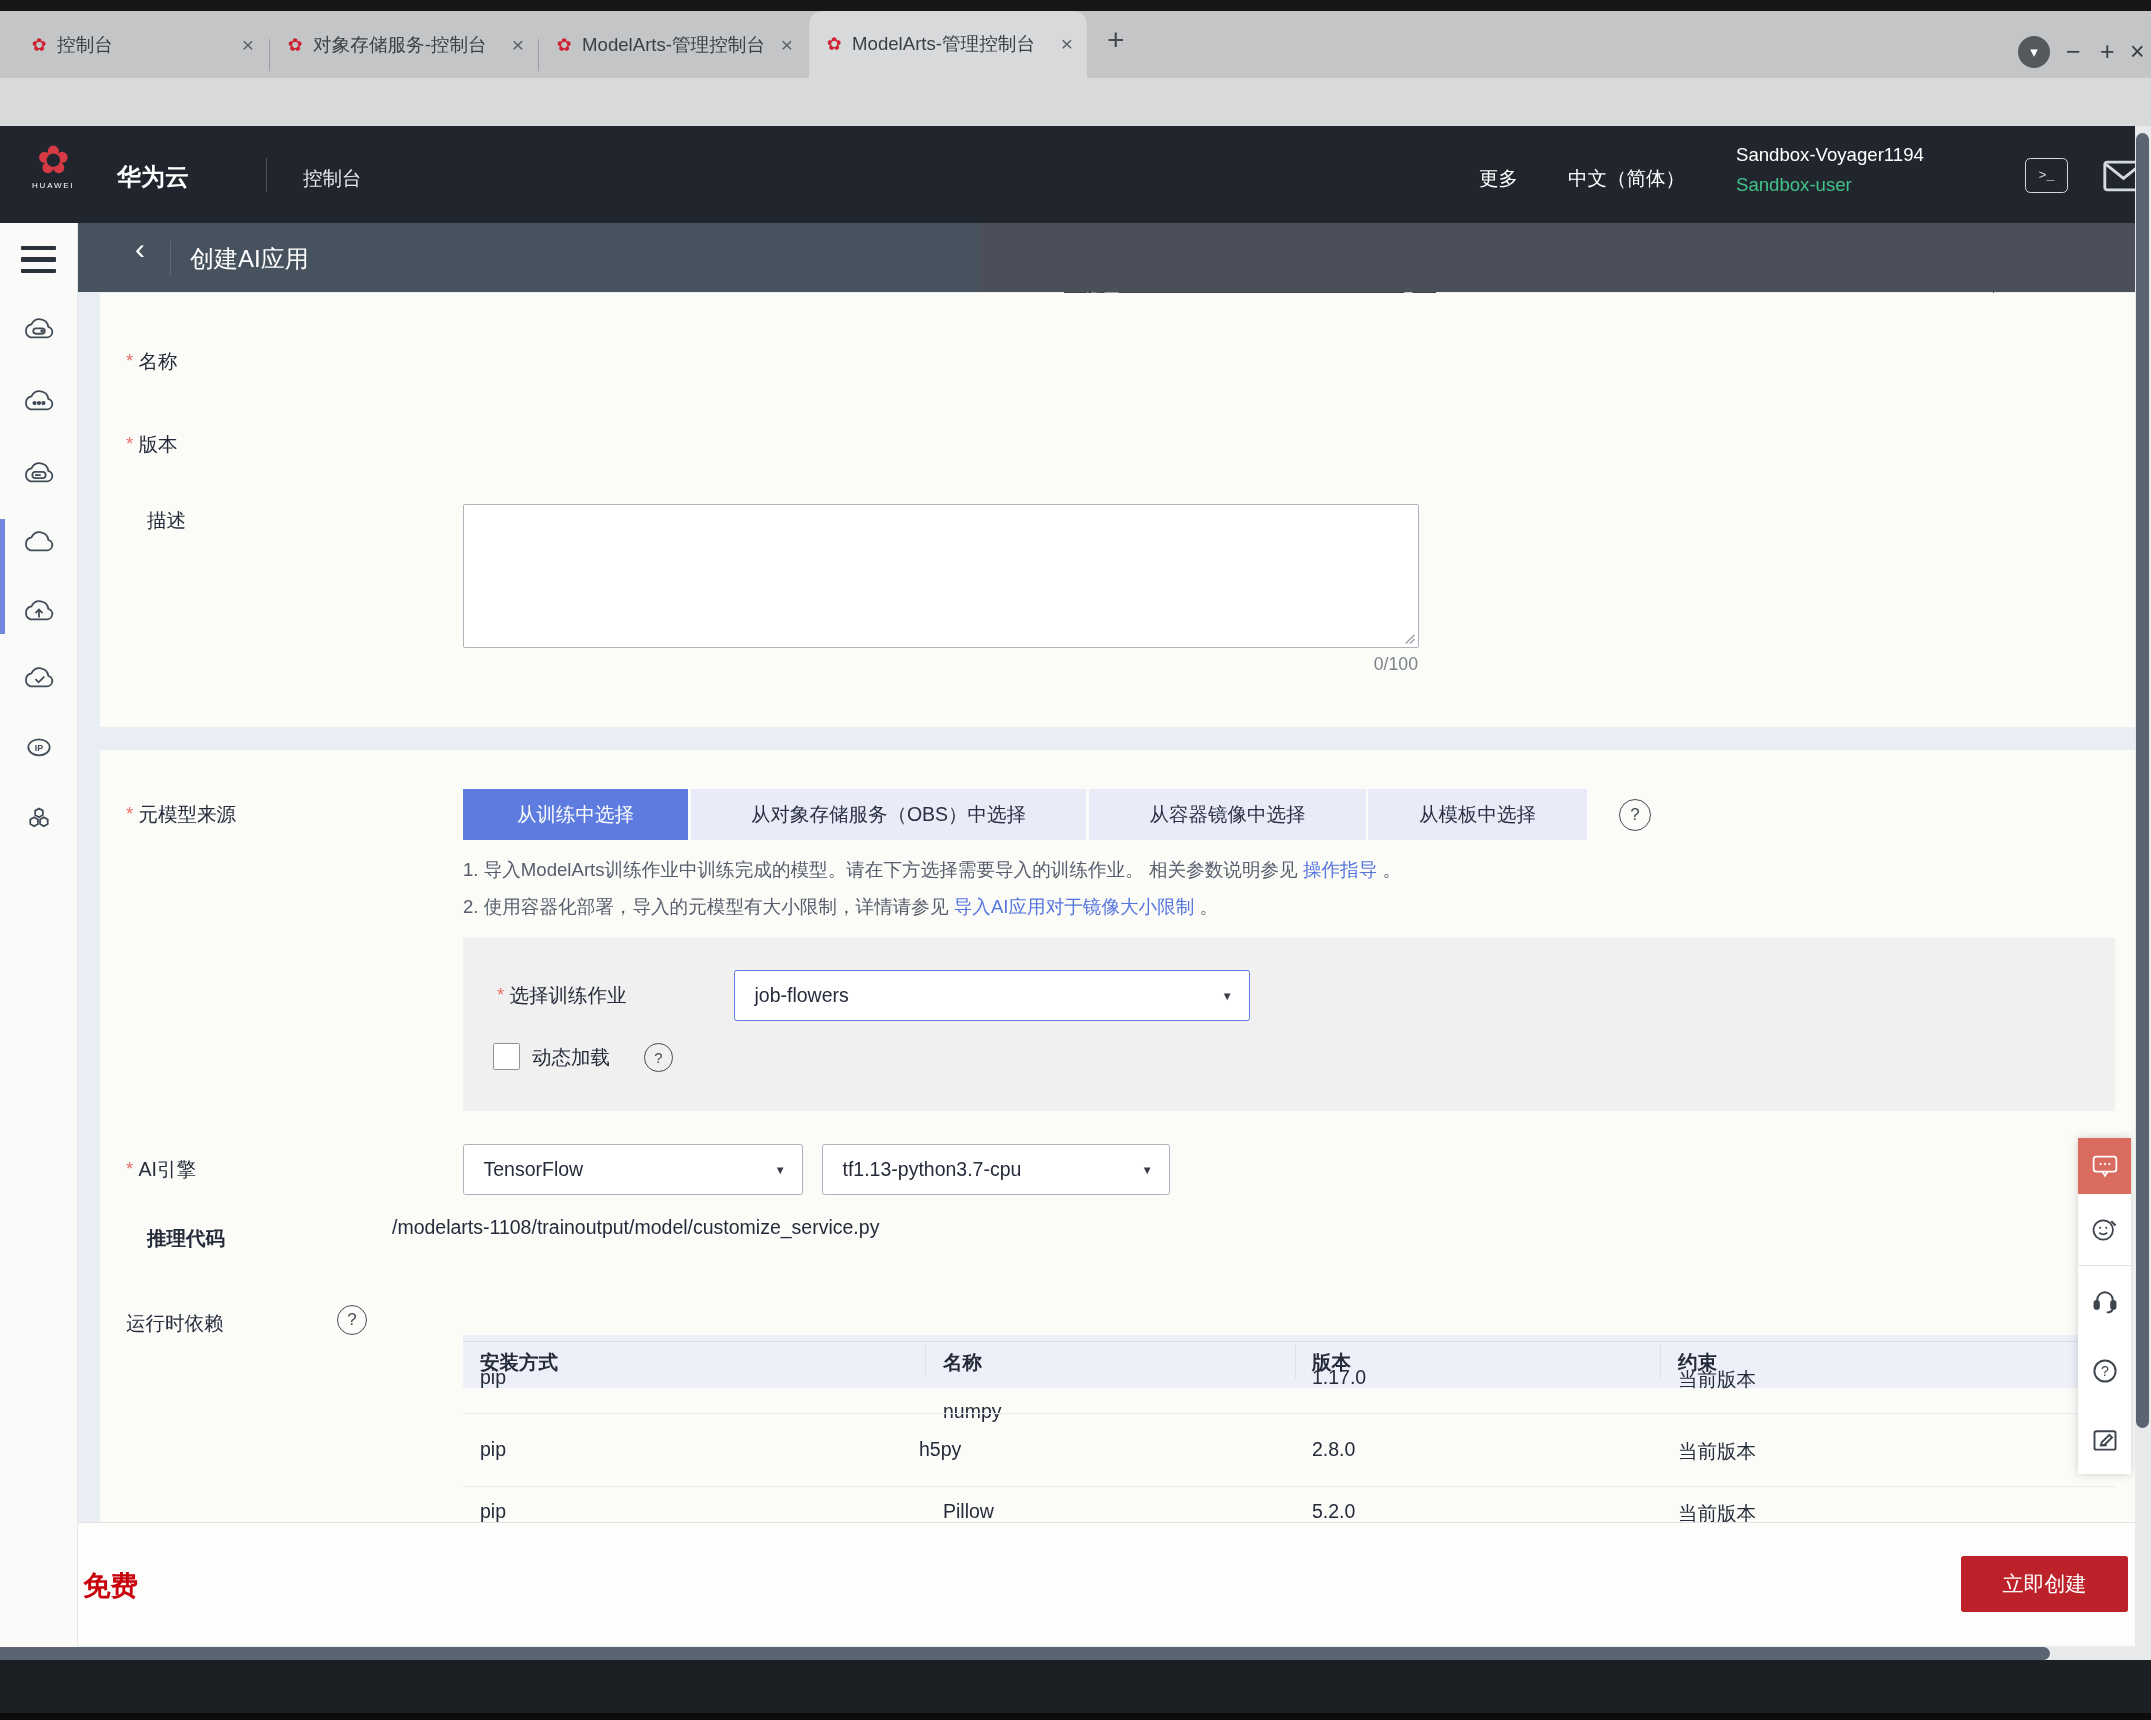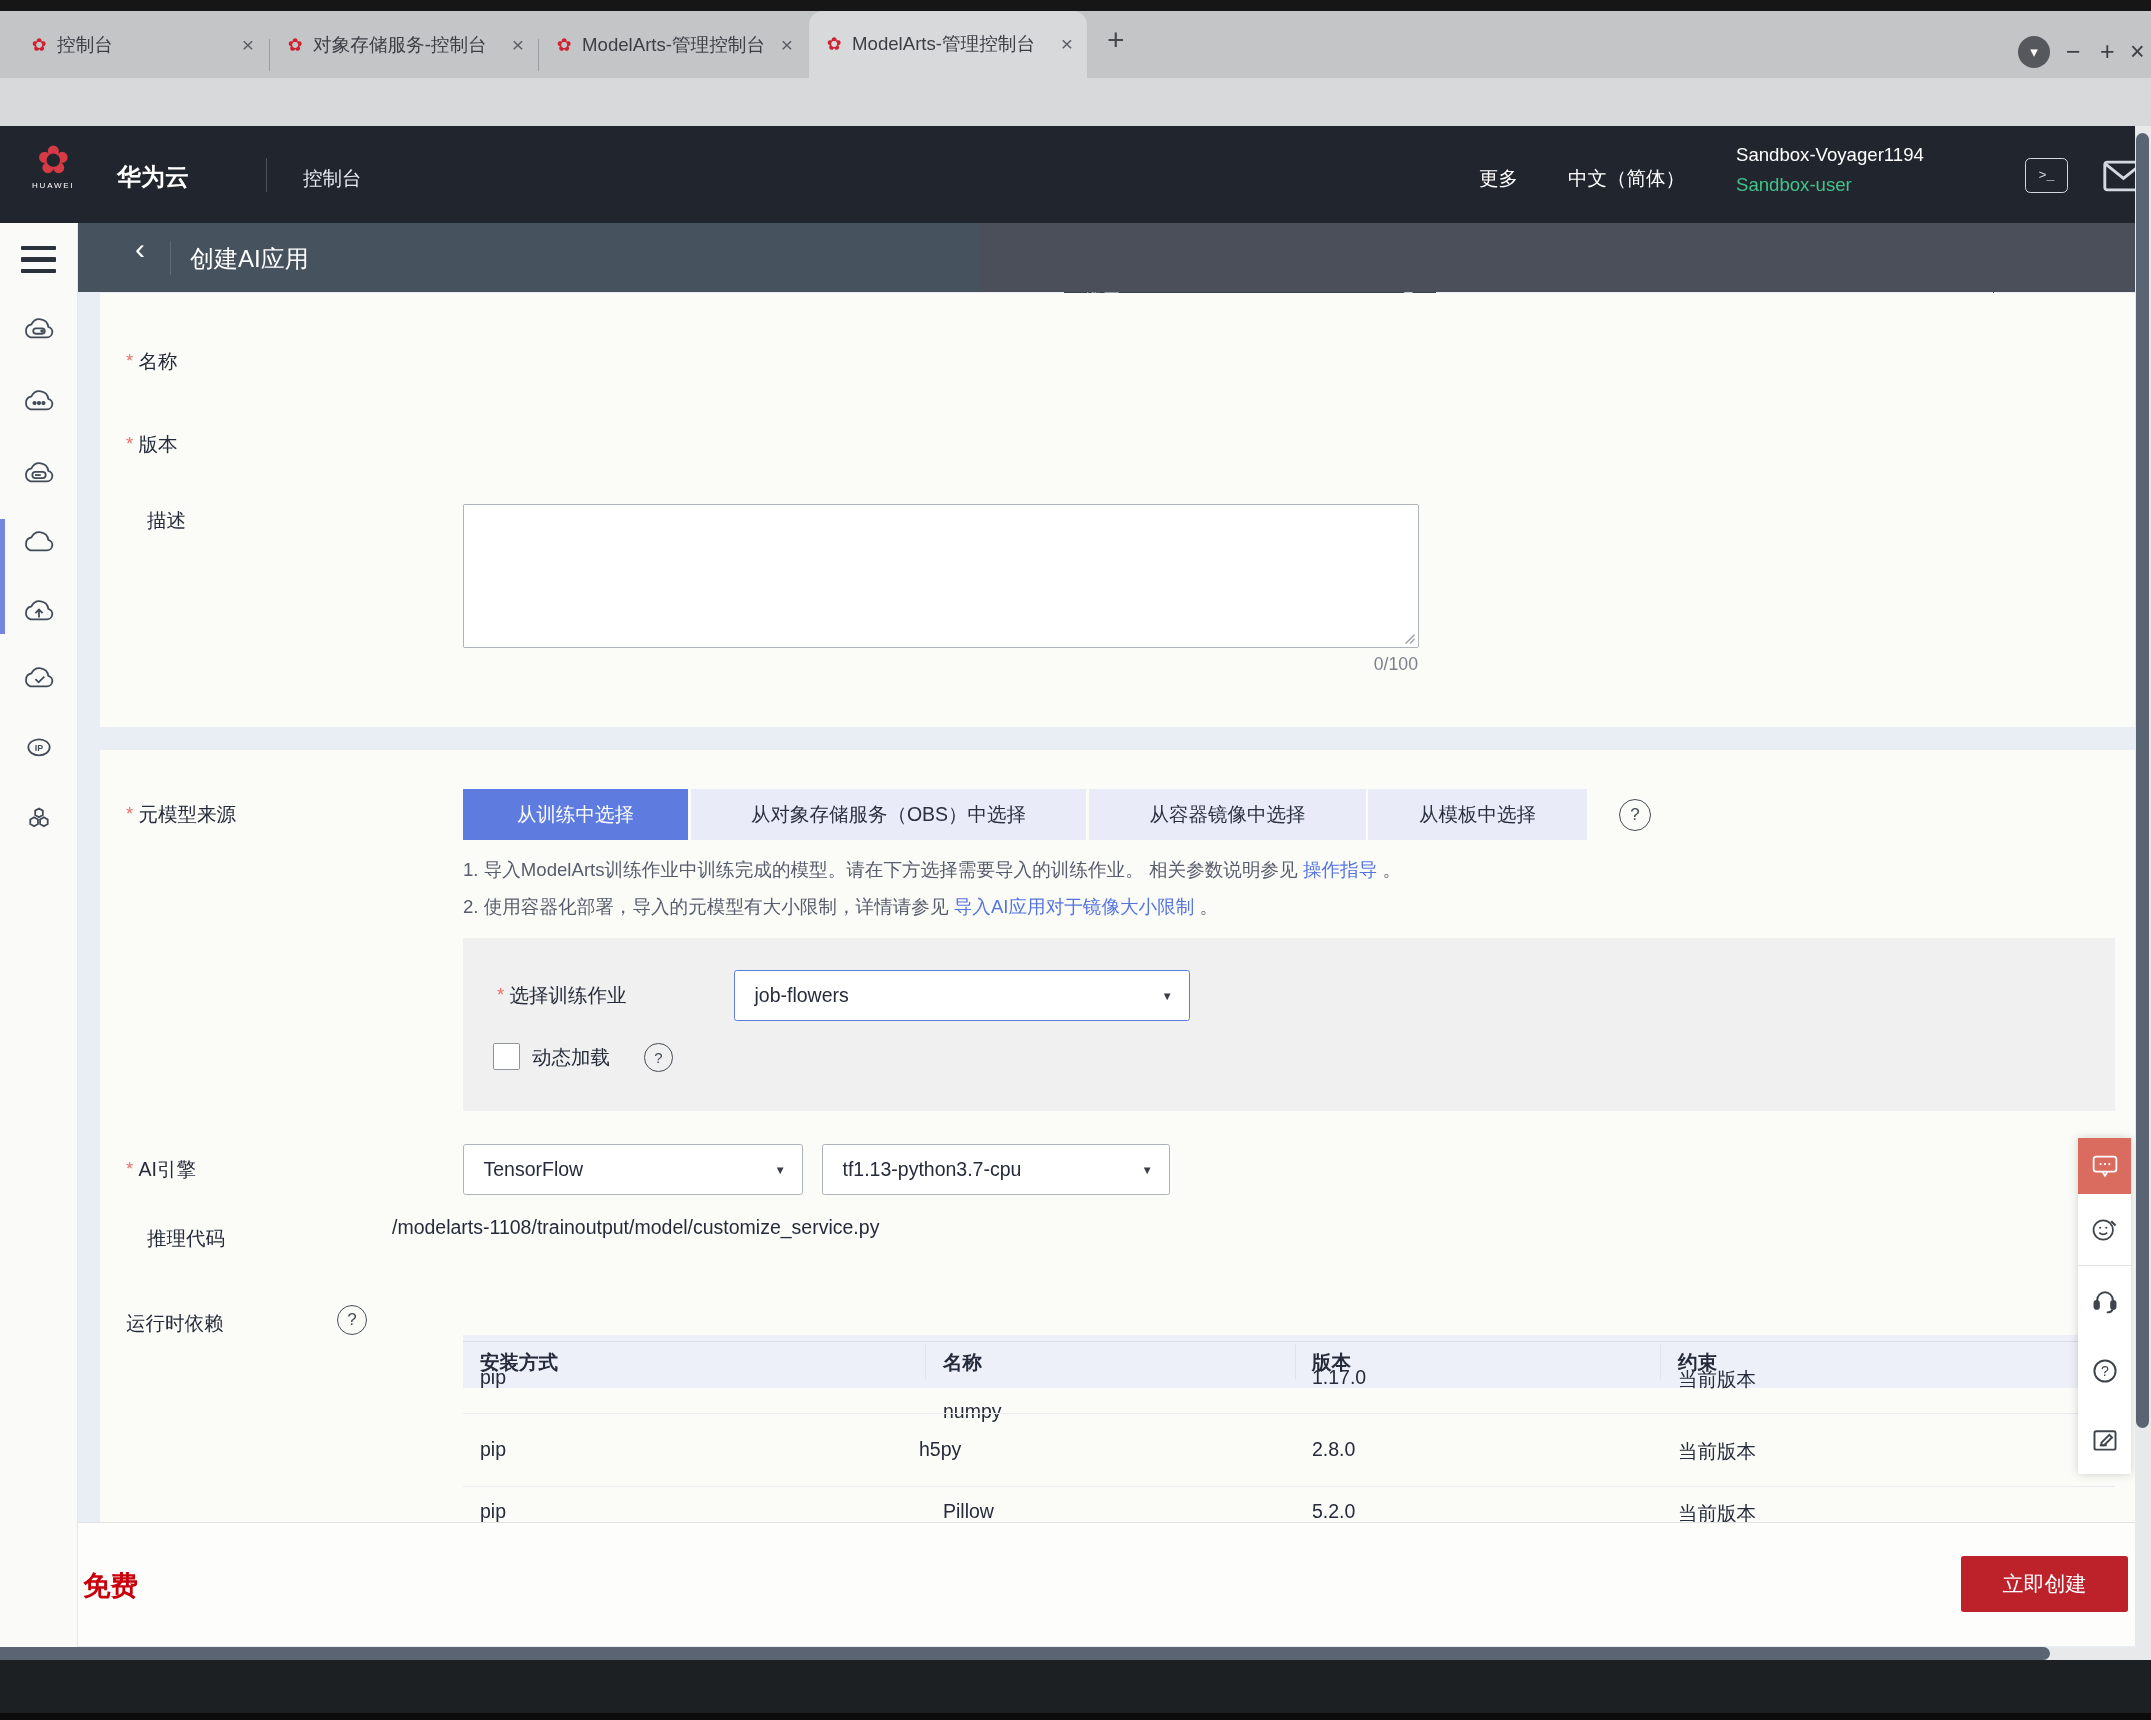--- a/index.html
+++ b/index.html
@@ -270,42 +270,42 @@
   </div>
   <div class="abs note" style="left:463px;top:894px;">
     <span>2. 使用容器化部署，导入的元模型有大小限制，详情请参见 </span><a href="#">导入AI应用对于镜像大小限制</a><span> 。</span>
   </div>
 
   <div class="abs" style="left:463px;top:938px;width:1652px;height:173px;background:#f0f0f0;"></div>
   <div class="abs lblrow" style="left:497px;top:982px;">
     <span class="star">*</span>
     <span class="lbl">选择训练作业</span>
   </div>
-  <div class="abs ddown" style="left:734px;top:970px;width:456px;height:51px;border:1.8px solid #5e7ce0;">
+  <div class="abs ddown" style="left:734px;top:970px;width:516px;height:51px;border:1.8px solid #5e7ce0;">
     <span class="val">job-flowers</span>
     <span class="caret">▼</span>
   </div>
   <div class="abs" style="left:493px;top:1043px;width:26.6px;height:26.6px;background:#fff;border:1.3px solid #8f949c;border-radius:1.8px;box-sizing:border-box;"></div>
   <div class="abs lbl" style="left:532px;top:1044px;">动态加载</div>
   <div class="abs qcircle" style="left:644px;top:1043px;width:26.6px;height:26.6px;font-size:15px;">?</div>
 
   <div class="abs lblrow" style="left:126px;top:1156px;">
     <span class="star">*</span>
     <span class="lbl">AI引擎</span>
   </div>
   <div class="abs ddown" style="left:463px;top:1144px;width:340px;height:51px;">
     <span class="val">TensorFlow</span>
     <span class="caret">▼</span>
   </div>
   <div class="abs ddown" style="left:822px;top:1144px;width:348px;height:51px;">
     <span class="val">tf1.13-python3.7-cpu</span>
     <span class="caret">▼</span>
   </div>
 
-  <div class="abs lbl" style="left:147px;top:1225px;">推理代码</div>
+  <div class="abs lbl" style="left:147px;top:1225px;font-weight:bold;">推理代码</div>
   <div class="abs lbl" style="left:392px;top:1216px;">/modelarts-1108/trainoutput/model/customize_service.py</div>
 
   <div class="abs lbl" style="left:126px;top:1310px;">运行时依赖</div>
   <div class="abs qcircle" style="left:337px;top:1305px;width:28px;height:28px;">?</div>
   <div class="abs" style="left:463px;top:1287px;width:1652px;height:53px;background:#edf0f8;margin-top:48px;">
     <span class="thead" style="position:absolute;left:17px;top:14px;">安装方式</span>
     <span class="thead" style="position:absolute;left:480px;top:14px;">名称</span>
     <span class="thead" style="position:absolute;left:849px;top:14px;">版本</span>
     <span class="thead" style="position:absolute;left:1215px;top:14px;">约束</span>
     <span style="position:absolute;left:462px;top:8.9px;width:0.9px;height:35px;background:#dfe3f0;"></span>

